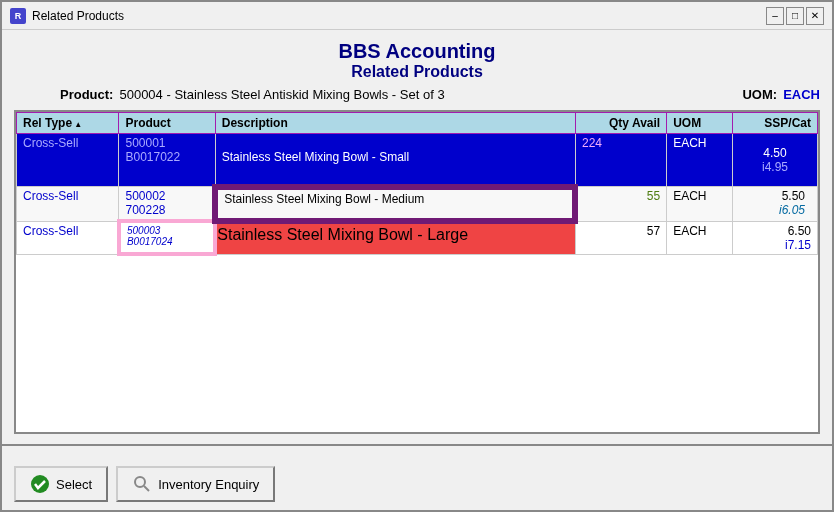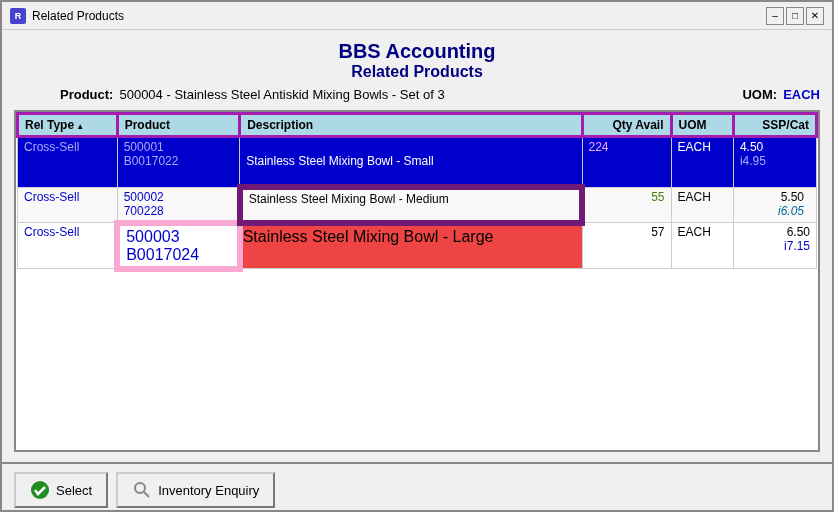--- a/index.html
+++ b/index.html
@@ -122,43 +122,43 @@
     }
     table {
       width: 100%;
       border-collapse: collapse;
       font-size: 12px;
     }
     thead tr {
       background: #add8e6;
     }
     thead th {
-      border: 3px solid #a21caf;
+      border: 1px solid #a21caf;
       padding: 3px 6px;
       text-align: left;
       font-weight: bold;
       font-size: 12px;
       position: relative;
     }
     tbody tr { cursor: default; }
     tbody tr td {
       border: 1px solid #ccc;
       padding: 2px 6px;
       vertical-align: top;
     }
     .sort-arrow {
       font-size: 8px;
       margin-left: 2px;
     }
     .footer-bar {
-      height: 48px;
+      height: 66px;
       background: #f0f0f0;
       border-top: 2px solid #888;
       display: flex;
-      align-items: flex-start;
+      align-items: flex-end;
       padding: 8px 12px;
       gap: 8px;
     }
     .footer-btn {
       display: flex;
       align-items: center;
       gap: 6px;
       padding: 6px 14px;
       border: 2px outset #ccc;
       background: #f0f0f0;
@@ -237,42 +237,42 @@
         <tbody id="table-body">
         <tr>
     <td style="background:#0000cc;color:#aaaaff;vertical-align:top;font-size:12px;padding:2px 6px;border:1px solid #ccc;">Cross-Sell</td>
     <td style="background:#0000cc;vertical-align:top;font-size:12px;padding:2px 6px;border:1px solid #ccc;">
       <div style="color:#aaaaff;">500001</div>
       <div style="color:#aaaaff;">B0017022</div>
     </td>
     <td style="background:#0000cc;color:white;vertical-align:top;font-size:12px;padding:16px 6px;border:1px solid #ccc;">Stainless Steel Mixing Bowl - Small</td>
     <td style="background:#0000cc;color:#f0abfc;vertical-align:top;font-size:12px;padding:2px 6px;border:1px solid #ccc;">224</td>
     <td style="background:#0000cc;color:white;vertical-align:top;font-size:12px;padding:2px 6px;border:1px solid #ccc;">EACH</td>
-    <td style="background:#0000cc;text-align:left;vertical-align:top;font-size:12px;padding:2px 6px;border:1px solid #ccc;">
+    <td style="background:#0000cc;text-align:center;vertical-align:top;font-size:12px;padding:12px 6px;border:1px solid #ccc;">
       <div style="color:white;">4.50</div>
       <div style="color:#aaaaff;">i4.95</div>
     </td>
   </tr>
             <tr>
     <td style="background:#f8f8f8;color:#0000cc;vertical-align:top;font-size:12px;padding:2px 6px;border:1px solid #ccc;">Cross-Sell</td>
     <td style="background:#f8f8f8;vertical-align:top;font-size:12px;padding:2px 6px;border:1px solid #ccc;">
       <div style="color:#0000cc;">500002</div>
       <div style="color:#0000cc;">700228</div>
     </td>
     <td style="background:#f8f8f8;color:black;vertical-align:top;font-size:12px;padding:2px 6px;border:6px solid #701a75;">Stainless Steel Mixing Bowl - Medium</td>
     <td style="background:#f8f8f8;color:#4d7c0f;text-align:right;vertical-align:top;font-size:12px;padding:2px 6px;border:1px solid #ccc;">55</td>
     <td style="background:#f8f8f8;color:black;vertical-align:top;font-size:12px;padding:2px 6px;border:1px solid #ccc;">EACH</td>
     <td style="background:#f8f8f8;text-align:right;vertical-align:top;font-size:12px;padding:2px 12px;border:1px solid #ccc;">
       <div style="color:#000000;">5.50</div>
       <div style="color:#0369a1;font-style:italic;">i6.05</div>
     </td>
   </tr>
             <tr>
     <td style="background:white;color:#0000cc;vertical-align:top;font-size:12px;padding:2px 6px;border:1px solid #ccc;">Cross-Sell</td>
-    <td style="background:white;vertical-align:top;font-size:16px;padding:2px 6px;border:6px solid #f9a8d4;">
+    <td style="background:white;vertical-align:top;font-size:10px;padding:2px 6px;border:4px solid #f9a8d4;font-style:italic;">
       <div style="color:#0000cc;">500003</div>
       <div style="color:#0000cc;">B0017024</div>
     </td>
     <td style="background:#ef4444;color:black;vertical-align:top;font-size:16px;padding:2px 0;border:1px solid #ccc;">Stainless Steel Mixing Bowl - Large</td>
     <td style="background:white;color:black;text-align:right;vertical-align:top;font-size:12px;padding:2px 6px;border:1px solid #ccc;">57</td>
     <td style="background:white;color:black;vertical-align:top;font-size:12px;padding:2px 6px;border:1px solid #ccc;">EACH</td>
     <td style="background:white;text-align:right;vertical-align:top;font-size:12px;padding:2px 6px;border:1px solid #ccc;">
       <div style="color:#000000;">6.50</div>
       <div style="color:#0000cc;">i7.15</div>
     </td>

